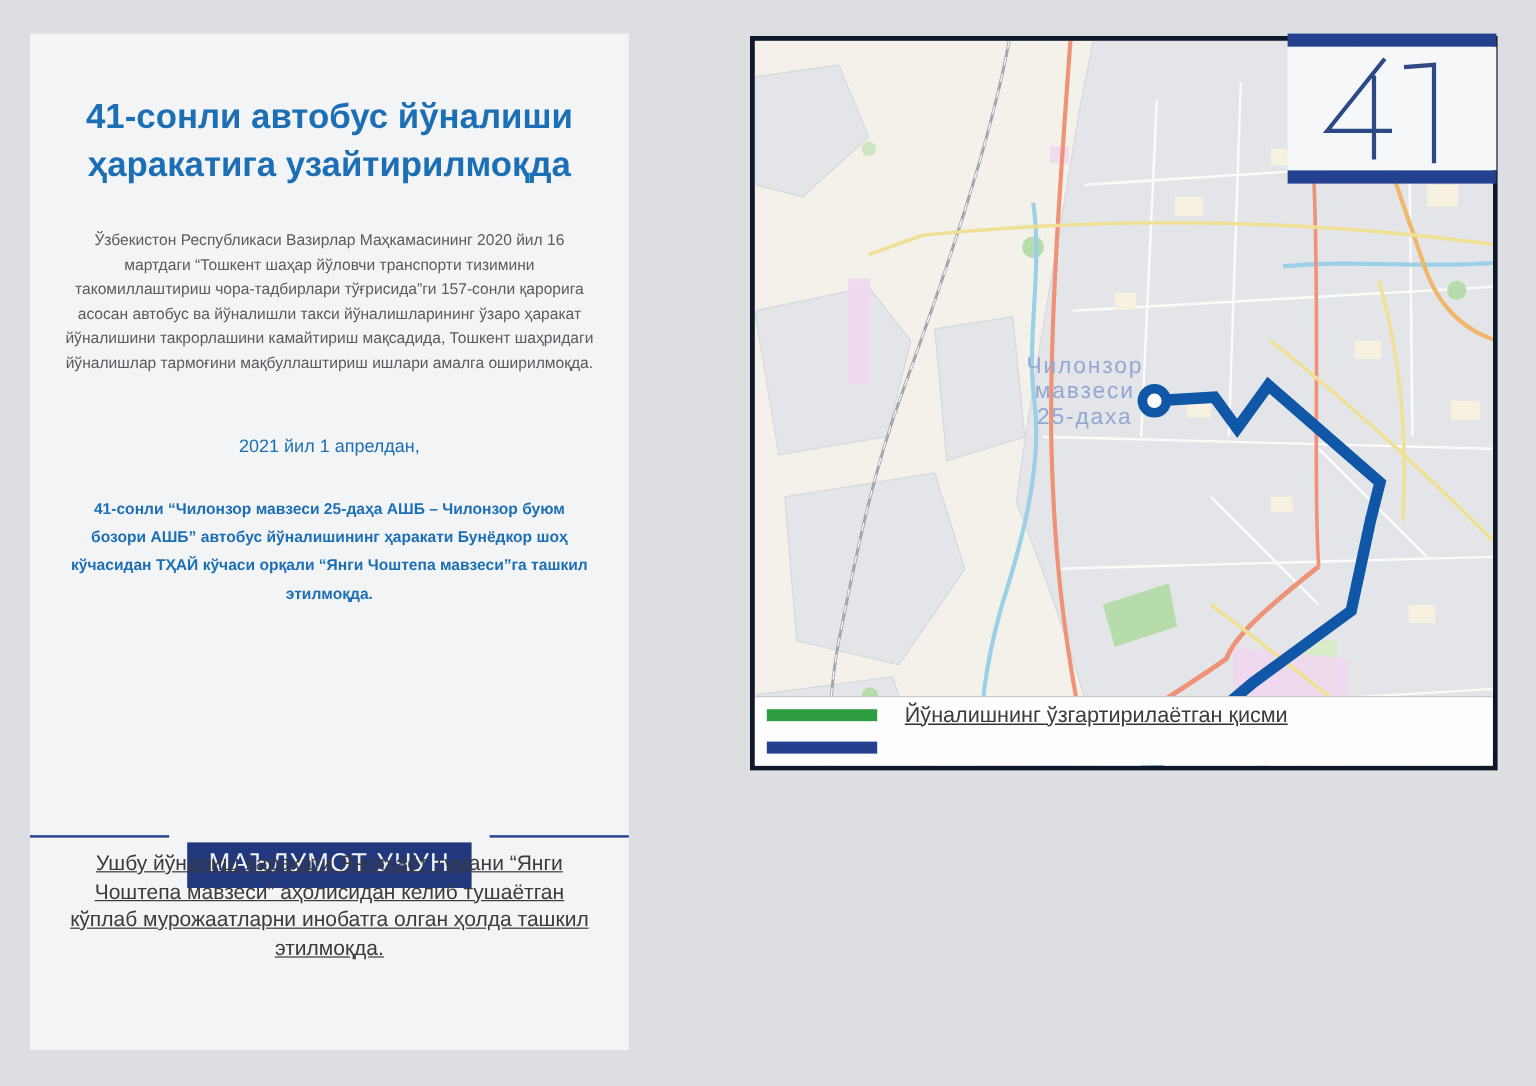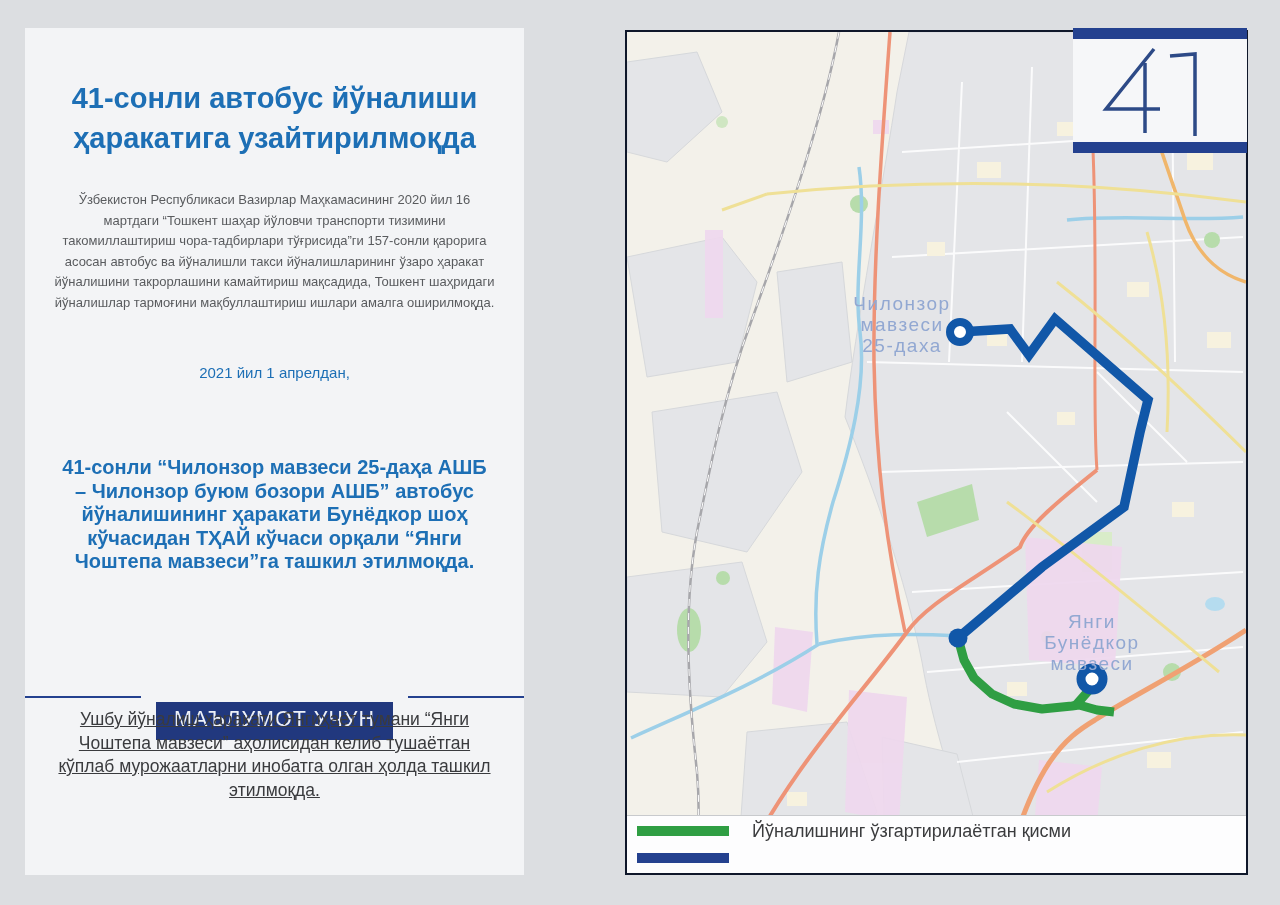--- a/index.html
+++ b/index.html
@@ -12,48 +12,48 @@
 
   
   .card{
     position:absolute;left:25px;top:28px;width:499px;height:847px;
     background:#f3f4f6;
   }
   .card .block{position:absolute;left:0;right:0;text-align:center;}
   .title{top:50px;padding:0 28px;font-size:29px;line-height:40px;font-weight:700;color:#1d6fb5;}
   .intro{top:162px;padding:0 26px;font-size:13px;line-height:20.6px;color:#595b5e;}
   .date-line{top:336px;font-size:15px;font-weight:400;color:#1d6fb5;}
-  .highlight{top:384px;padding:0 32px;font-size:20px;line-height:23.6px;font-weight:700;color:#1d6fb5;margin-top:44px;}
+  .highlight{top:384px;padding:0 32px;font-size:13px;line-height:23.6px;font-weight:700;color:#1d6fb5;}
   .info-row{top:626px;display:flex;align-items:center;justify-content:center;gap:15px;}
   .h-line{width:148px;height:2px;background:#24418f;}
   .info-badge{
     background:#21387e;color:#eef1f7;font-size:21.5px;letter-spacing:1px;
     padding:5px 18px 8px;white-space:nowrap;margin-top:48px;
   }
   .footer{top:680px;padding:0 30px;font-size:17.5px;line-height:23.5px;color:#3a3b3e;text-decoration:underline;}
 
   
   .map-panel{
-    position:absolute;left:625px;top:30px;width:623px;height:845px;
-    border:2px solid #0f172a;box-sizing:border-box;background:#f3f1ea;overflow:hidden;
+    position:absolute;left:625px;top:30px;width:623px;height:612px;
+    border:4px solid #0f172a;box-sizing:border-box;background:#f3f1ea;overflow:hidden;
   }
   .map-svg{position:absolute;left:0;top:0;}
   .route-current{fill:none;stroke:#1157a8;stroke-width:9.5;stroke-linejoin:miter;stroke-linecap:butt;}
   .route-changed{fill:none;stroke:#2f9e43;stroke-width:9;stroke-linejoin:round;stroke-linecap:butt;}
   .map-label{
     position:absolute;width:160px;text-align:center;color:#92a8d2;
     font-size:19px;line-height:21px;letter-spacing:1.5px;font-weight:500;
   }
   .lbl-start{left:195px;top:261px;}
   .lbl-end{left:385px;top:579px;text-align:center;}
 
   
   .legend{
     position:absolute;left:0;right:0;bottom:0;height:57px;background:#fdfdfe;
-    border-top:1px solid #c8cacd;display:flex;flex-direction:column;justify-content:center;gap:5px;
+    border-top:1px solid #c8cacd;display:flex;flex-direction:column;justify-content:center;gap:5px;text-decoration:underline;
   }
   .legend-row{display:flex;align-items:center;height:22px;}
   .legend-swatch{width:92px;height:10px;margin-left:10px;flex:0 0 auto;}
   .sw-green{background:#2f9e43;}
   .sw-blue{background:#24418f;}
   .legend-label{margin-left:23px;font-size:18px;color:#3b3c3e;}
 
   
   .badge41{position:absolute;left:1073px;top:28px;width:174px;height:125px;z-index:5;}
   .badge41 .bar{height:11px;background:#24418f;}

